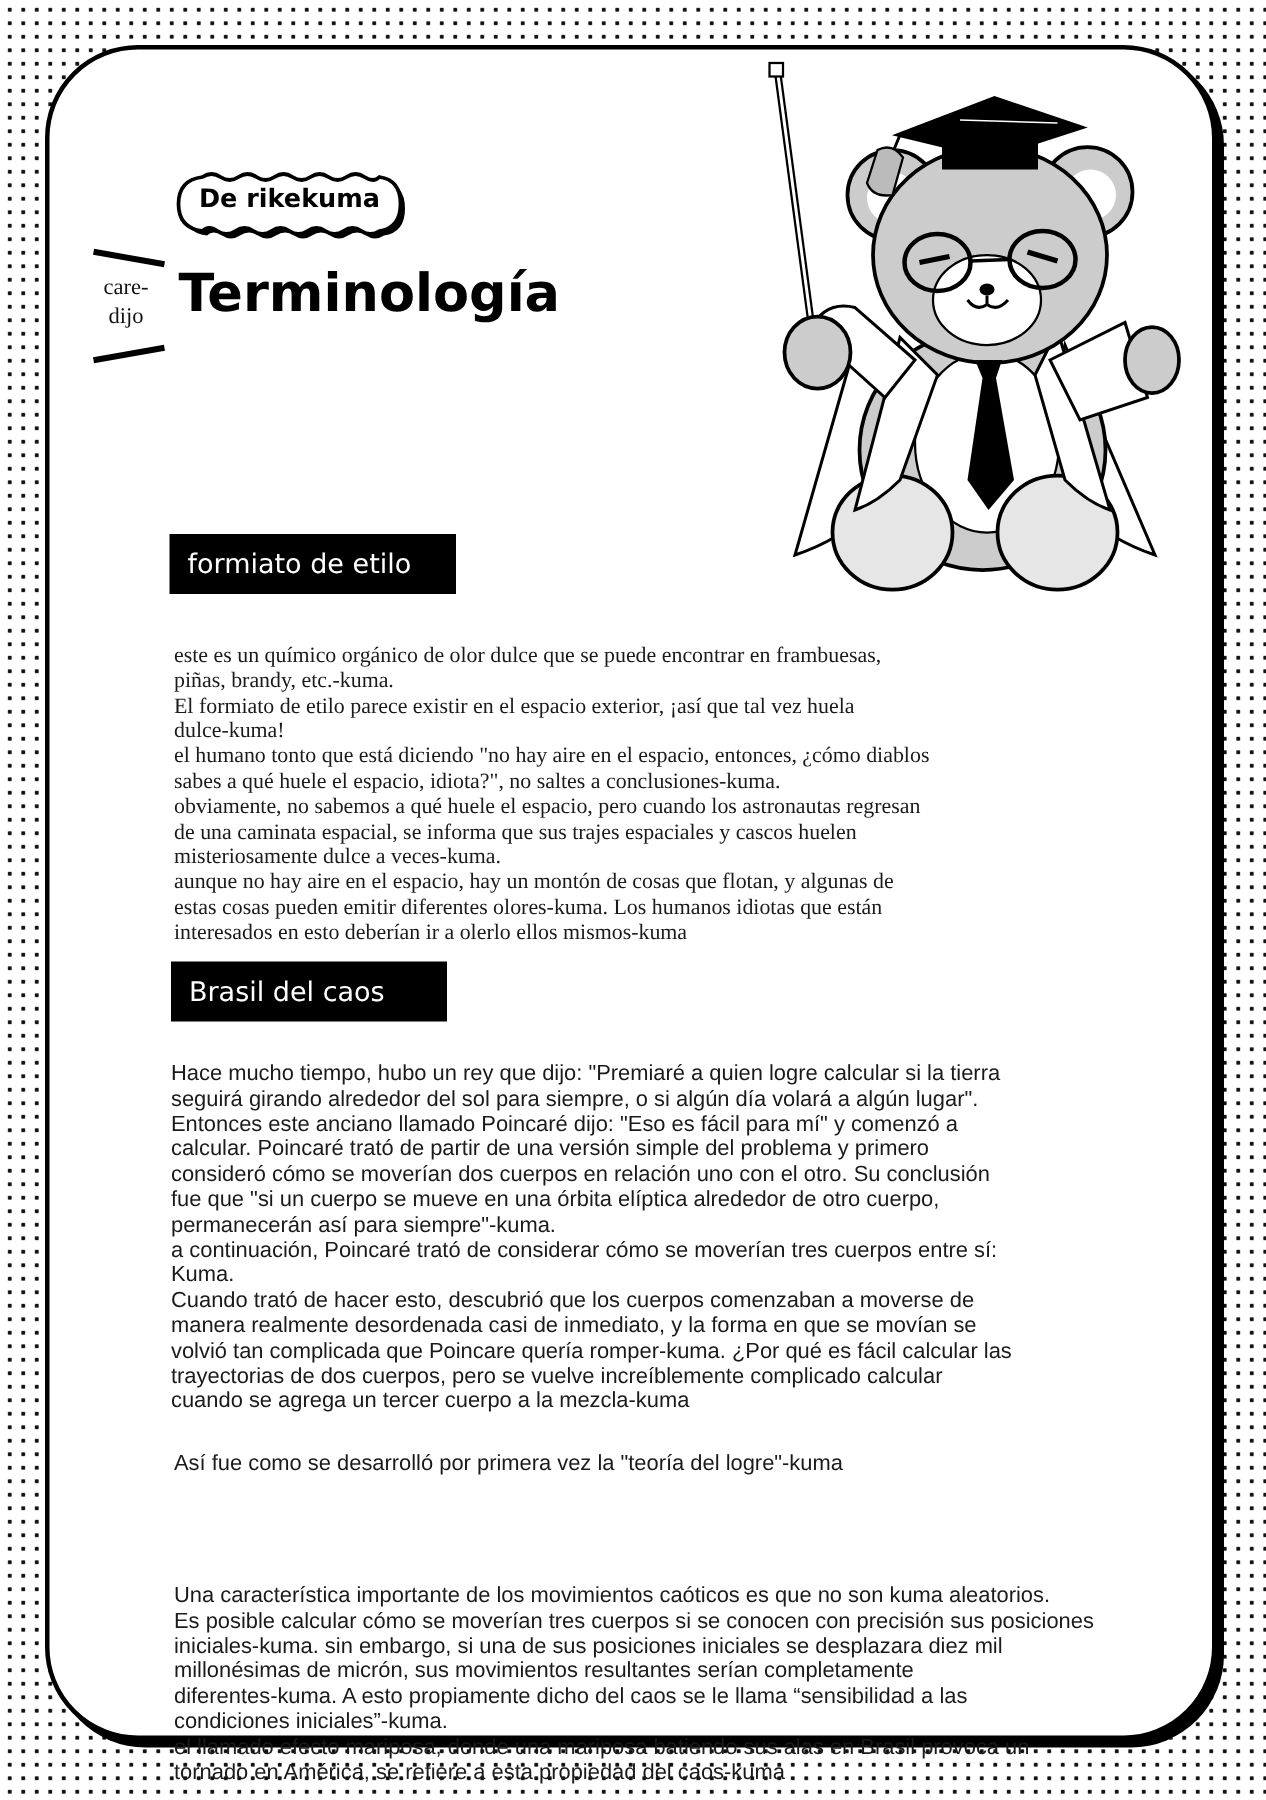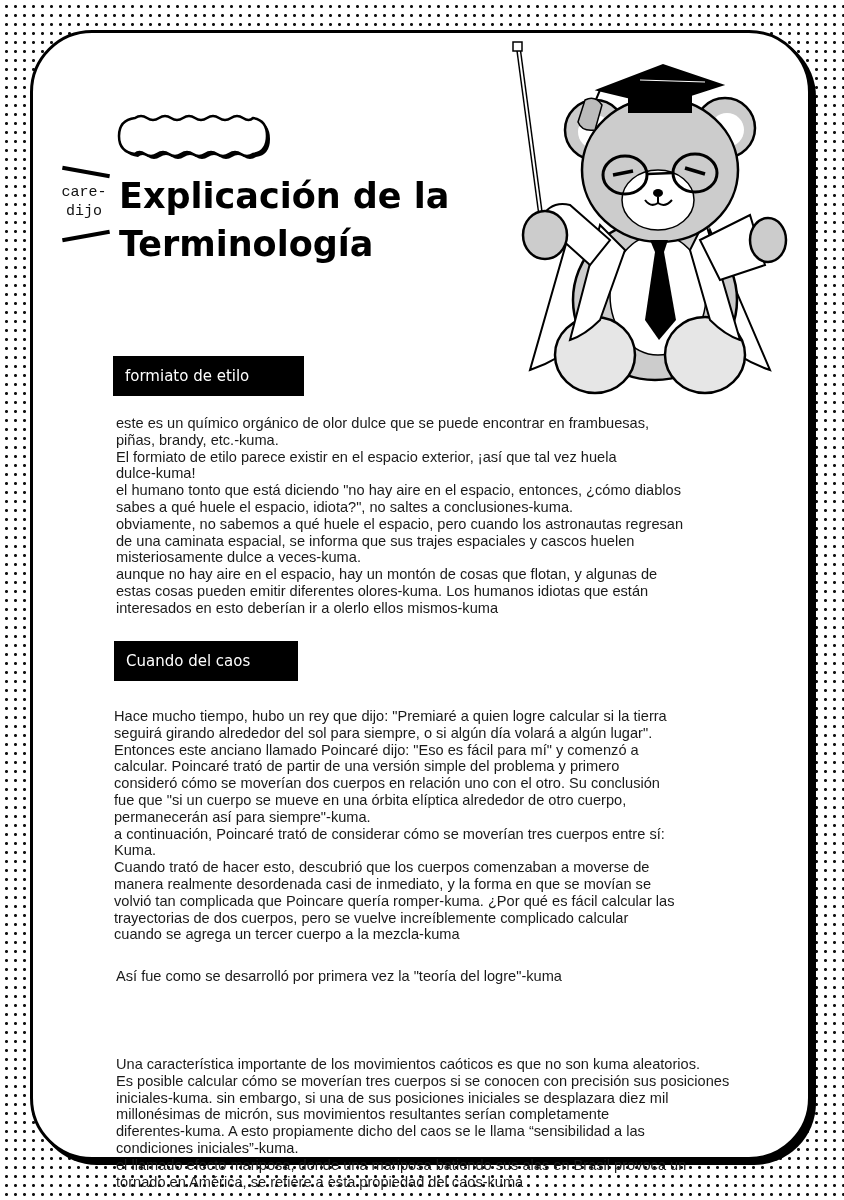--- a/index.html
+++ b/index.html
@@ -30,74 +30,74 @@
       font-family: "DejaVu Sans", sans-serif; font-weight: bold; font-size: 17px; color: #000;
     }
     .careless {
       position: absolute; left: 58px; top: 166px; width: 52px; height: 76px;
     }
     .careless-line { position: absolute; left: 4px; width: 48px; height: 4px; background: #000; }
     .careless-line.top { top: 4px; transform: rotate(10deg); }
     .careless-line.bottom { top: 68px; transform: rotate(-10deg); }
     .careless-text {
       position: absolute; left: 0; top: 17px; width: 52px; text-align: center;
-      font-family: Liberation Mono, monospace; font-size: 15px; line-height: 19px; color: #111;
+      font-family: Liberation Serif, serif; font-size: 15px; line-height: 19px; color: #111;
     }
     .title {
       position: absolute; left: 119px; top: 172px; margin: 0;
       font-family: "DejaVu Sans", sans-serif; font-weight: bold; font-size: 35px; line-height: 48px;
       color: #000; letter-spacing: 0px;
     }
     .bear { position: absolute; left: 500px; top: 40px; width: 290px; height: 360px; }
     .section-label {
       position: absolute; background: #000; color: #fff;
-      font-family: "DejaVu Sans", sans-serif; font-size: 15px;
+      font-family: "DejaVu Sans", sans-serif; font-size: 18px;
       box-sizing: border-box; padding-left: 12px; display: flex; align-items: center;
     }
     .label-1 { left: 113px; top: 356px; width: 191px; height: 40px; }
     .label-2 { left: 114px; top: 641px; width: 184px; height: 40px; }
     .body-text {
       position: absolute; margin: 0;
       font-family: "Liberation Sans", sans-serif; font-size: 14.6px; line-height: 16.8px; color: #1a1a1a;
       white-space: pre-line;
     }
-    .p1 { left: 116px; top: 415px; width: 620px; }
+    .p1 { left: 116px; top: 429px; width: 620px; font-family: Liberation Serif, serif; }
     .p2 { left: 114px; top: 708px; width: 620px; }
     .p3 { left: 116px; top: 968px; width: 640px; }
     .p4 { left: 116px; top: 1056px; width: 660px; }
   </style>
 </head>
 <body>
 
 <div class="panel"></div>
 
 <div class="bubble">
   <svg width="172" height="48" viewBox="0 0 172 48">
     <path d="M22,6 q6,-4 12,0 q6,4 12,0 q6,-4 12,0 q6,4 12,0 q6,-4 12,0 q6,4 12,0 q6,-4 12,0 q6,4 12,0 q6,-4 12,0 q6,4 10,0
              q14,2 14,18 q0,16 -14,18
              q-6,4 -12,0 q-6,-4 -12,0 q-6,4 -12,0 q-6,-4 -12,0 q-6,4 -12,0 q-6,-4 -12,0 q-6,4 -12,0 q-6,-4 -12,0 q-6,4 -12,0 q-6,-4 -10,0
              q-16,-2 -16,-18 q0,-16 16,-18 z" transform="translate(3,3)" fill="#000"></path>
     <path d="M22,6 q6,-4 12,0 q6,4 12,0 q6,-4 12,0 q6,4 12,0 q6,-4 12,0 q6,4 12,0 q6,-4 12,0 q6,4 12,0 q6,-4 12,0 q6,4 10,0
              q14,2 14,18 q0,16 -14,18
              q-6,4 -12,0 q-6,-4 -12,0 q-6,4 -12,0 q-6,-4 -12,0 q-6,4 -12,0 q-6,-4 -12,0 q-6,4 -12,0 q-6,-4 -12,0 q-6,4 -12,0 q-6,-4 -10,0
              q-16,-2 -16,-18 q0,-16 16,-18 z" fill="#fff" stroke="#000" stroke-width="2.5"></path>
   </svg>
+  <div class="bubble-text">De rikekuma</div>
 </div>
 
 <div class="careless">
   <div class="careless-line top"></div>
   <div class="careless-text">
     <div>care-</div>
     <div>dijo</div>
   </div>
   <div class="careless-line bottom"></div>
 </div>
 
 <h1 class="title">
-  <div>Explicación de la</div>
   <div>Terminología</div>
 </h1>
 
 <svg class="bear" viewBox="0 0 290 360">
 
   <g>
     <line x1="18" y1="5" x2="46" y2="215" stroke="#000" stroke-width="5"></line>
     <line x1="18" y1="5" x2="46" y2="215" stroke="#fff" stroke-width="2"></line>
     <rect x="13" y="2" width="9" height="9" fill="#fff" stroke="#000" stroke-width="1.5"></rect>
   </g>
@@ -159,21 +159,21 @@
 dulce-kuma!
 el humano tonto que está diciendo "no hay aire en el espacio, entonces, ¿cómo diablos
 sabes a qué huele el espacio, idiota?", no saltes a conclusiones-kuma.
 obviamente, no sabemos a qué huele el espacio, pero cuando los astronautas regresan
 de una caminata espacial, se informa que sus trajes espaciales y cascos huelen
 misteriosamente dulce a veces-kuma.
 aunque no hay aire en el espacio, hay un montón de cosas que flotan, y algunas de
 estas cosas pueden emitir diferentes olores-kuma. Los humanos idiotas que están
 interesados en esto deberían ir a olerlo ellos mismos-kuma</p>
 
-<div class="section-label label-2">Cuando del caos</div>
+<div class="section-label label-2">Brasil del caos</div>
 <p class="body-text p2">Hace mucho tiempo, hubo un rey que dijo: "Premiaré a quien logre calcular si la tierra
 seguirá girando alrededor del sol para siempre, o si algún día volará a algún lugar".
 Entonces este anciano llamado Poincaré dijo: "Eso es fácil para mí" y comenzó a
 calcular. Poincaré trató de partir de una versión simple del problema y primero
 consideró cómo se moverían dos cuerpos en relación uno con el otro. Su conclusión
 fue que "si un cuerpo se mueve en una órbita elíptica alrededor de otro cuerpo,
 permanecerán así para siempre"-kuma.
 a continuación, Poincaré trató de considerar cómo se moverían tres cuerpos entre sí:
 Kuma.
 Cuando trató de hacer esto, descubrió que los cuerpos comenzaban a moverse de

